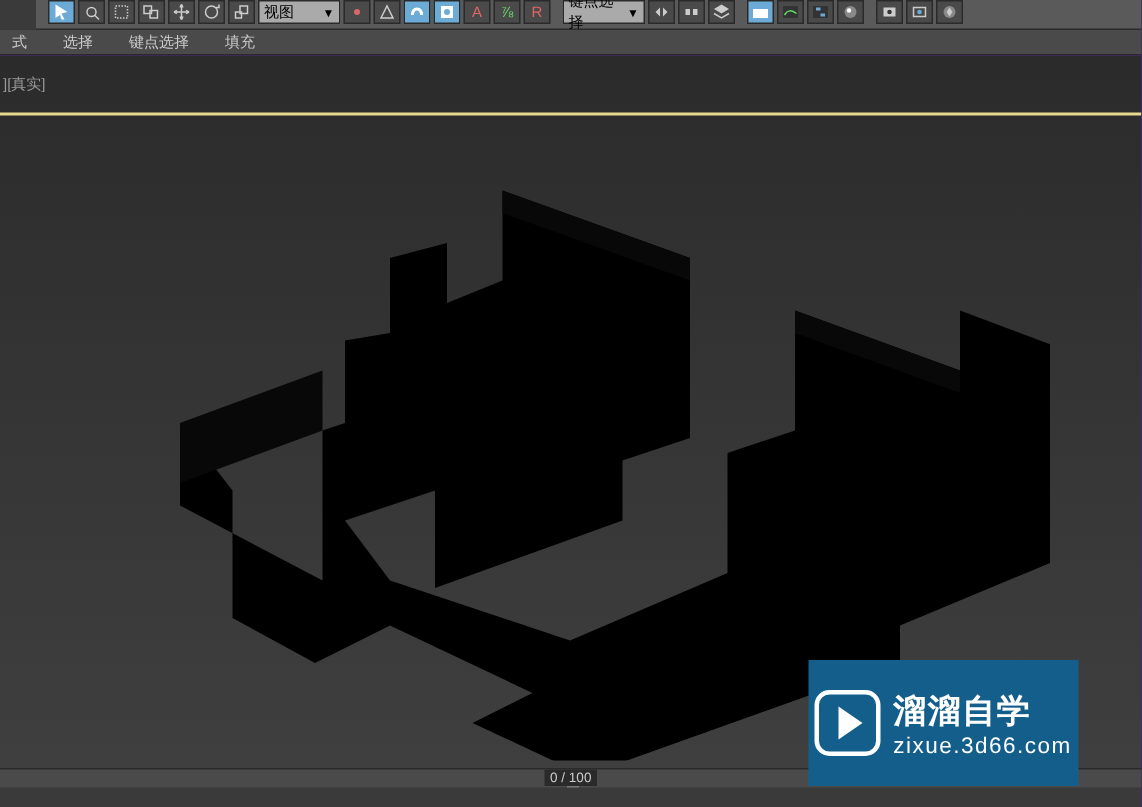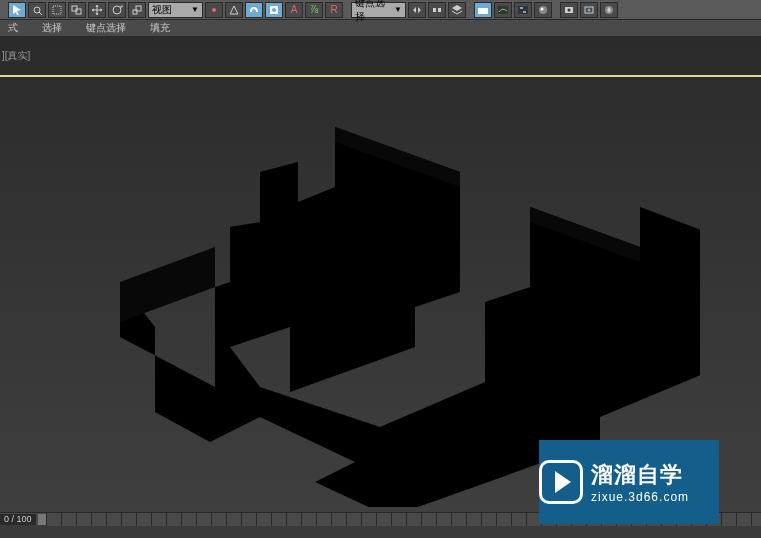--- a/index.html
+++ b/index.html
@@ -6,21 +6,21 @@
 body {
   width:761px; height:538px;
   background:#3a3a3a;
   font-family:"Microsoft YaHei",Arial,sans-serif;
   font-size:11px; color:#ccc;
   overflow:hidden; position:relative;
 }
 .toolbar {
   height:20px; background:#5a5a5a;
   border-bottom:1px solid #2a2a2a;
-  display:flex; align-items:center; padding:0 8px; gap:2px;
+  display:flex; align-items:flex-start; padding:0 8px; gap:2px;margin-left:24px;
 }
 .tbtn {
   width:18px; height:16px;
   background:#4a4a4a;
   border:1px solid #2a2a2a;
   display:inline-flex; align-items:center; justify-content:center;
   cursor:pointer; color:#ccc; font-size:10px;
 }
 .tbtn.hl { background:#6babd6; }
 .tsel {
@@ -54,41 +54,42 @@
   background:linear-gradient(180deg,#2b2b2b 0%,#3f3f3f 100%);
 }
 .geo {
   position:absolute; top:40px; left:60px;
   width:640px; height:430px;
 }
 .timeline {
   height:13px; background:#4a4a4a;
   display:flex; align-items:center; font-size:9px; color:#ccc;
   border-top:1px solid #2a2a2a;
+  flex-direction:column;
 }
 .framecount { padding:0 4px; background:#2a2a2a; height:11px; line-height:11px; }
 .thumb { width:8px; height:11px; background:#777; margin-left:2px; }
 .ticks { flex:1; height:13px;
   background:repeating-linear-gradient(90deg,#2a2a2a 0,#2a2a2a 1px,#4a4a4a 1px,#4a4a4a 15px);
 }
 .watermark {
   position:absolute; right:42px; bottom:14px;
   width:180px; height:84px;
   background:#145e8c;
-  display:flex; align-items:center; 
+  display:flex; align-items:center; justify-content:center;
   gap:8px; color:#fff;
 }
 .playicon { width:44px; height:44px; border:3px solid #fff; border-radius:10px;
   display:flex; align-items:center; justify-content:center; }
 .playicon::after { content:""; width:0; height:0;
   border-left:16px solid #fff; border-top:11px solid transparent; border-bottom:11px solid transparent;
   margin-left:4px; }
 .wm-text { display:flex; flex-direction:column; align-items:flex-start; }
 .wm-main { font-size:22px; font-weight:bold; letter-spacing:1px; }
-.wm-sub { font-size:12px; letter-spacing:1px; }
+.wm-sub { font-size:15px; letter-spacing:1px; }
 .highlight-border {
   position:absolute; left:0; top:38px; right:0; bottom:26px;
   border-top:2px solid #e6d88c;
   pointer-events:none;
 }
 .geo svg { width:100%; height:100%; }
 </style>
 </head>
 <body>
 

